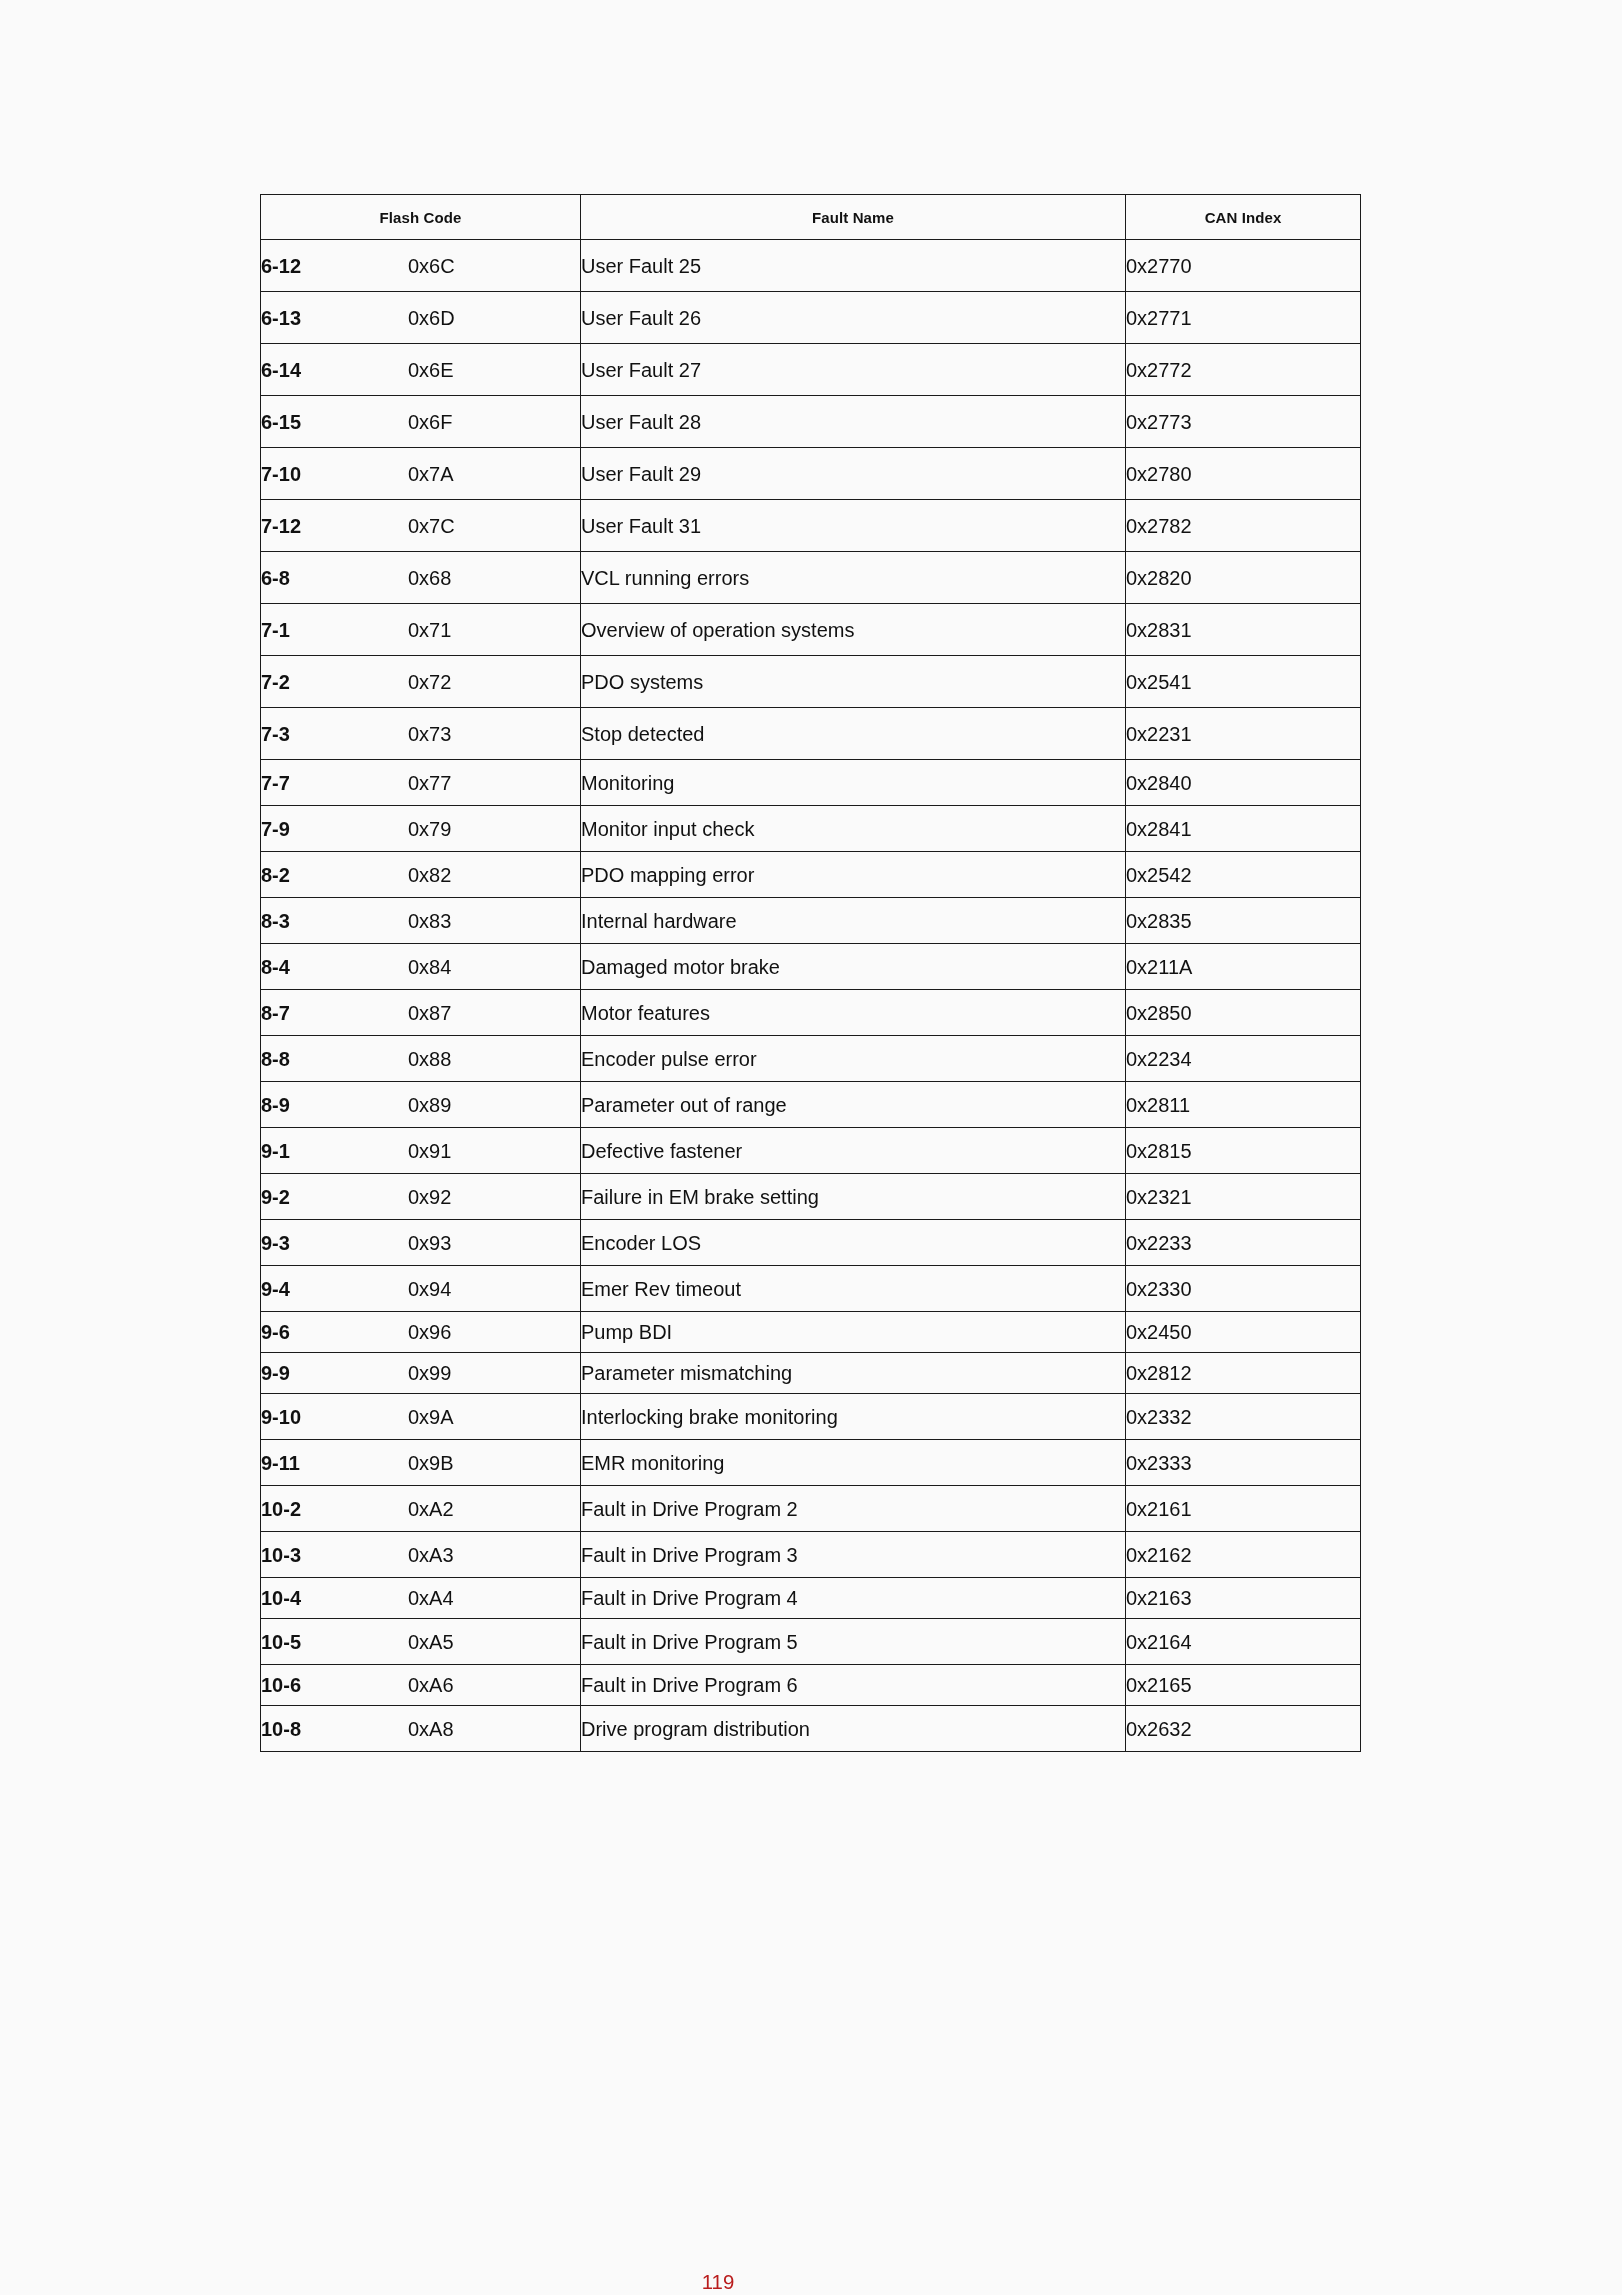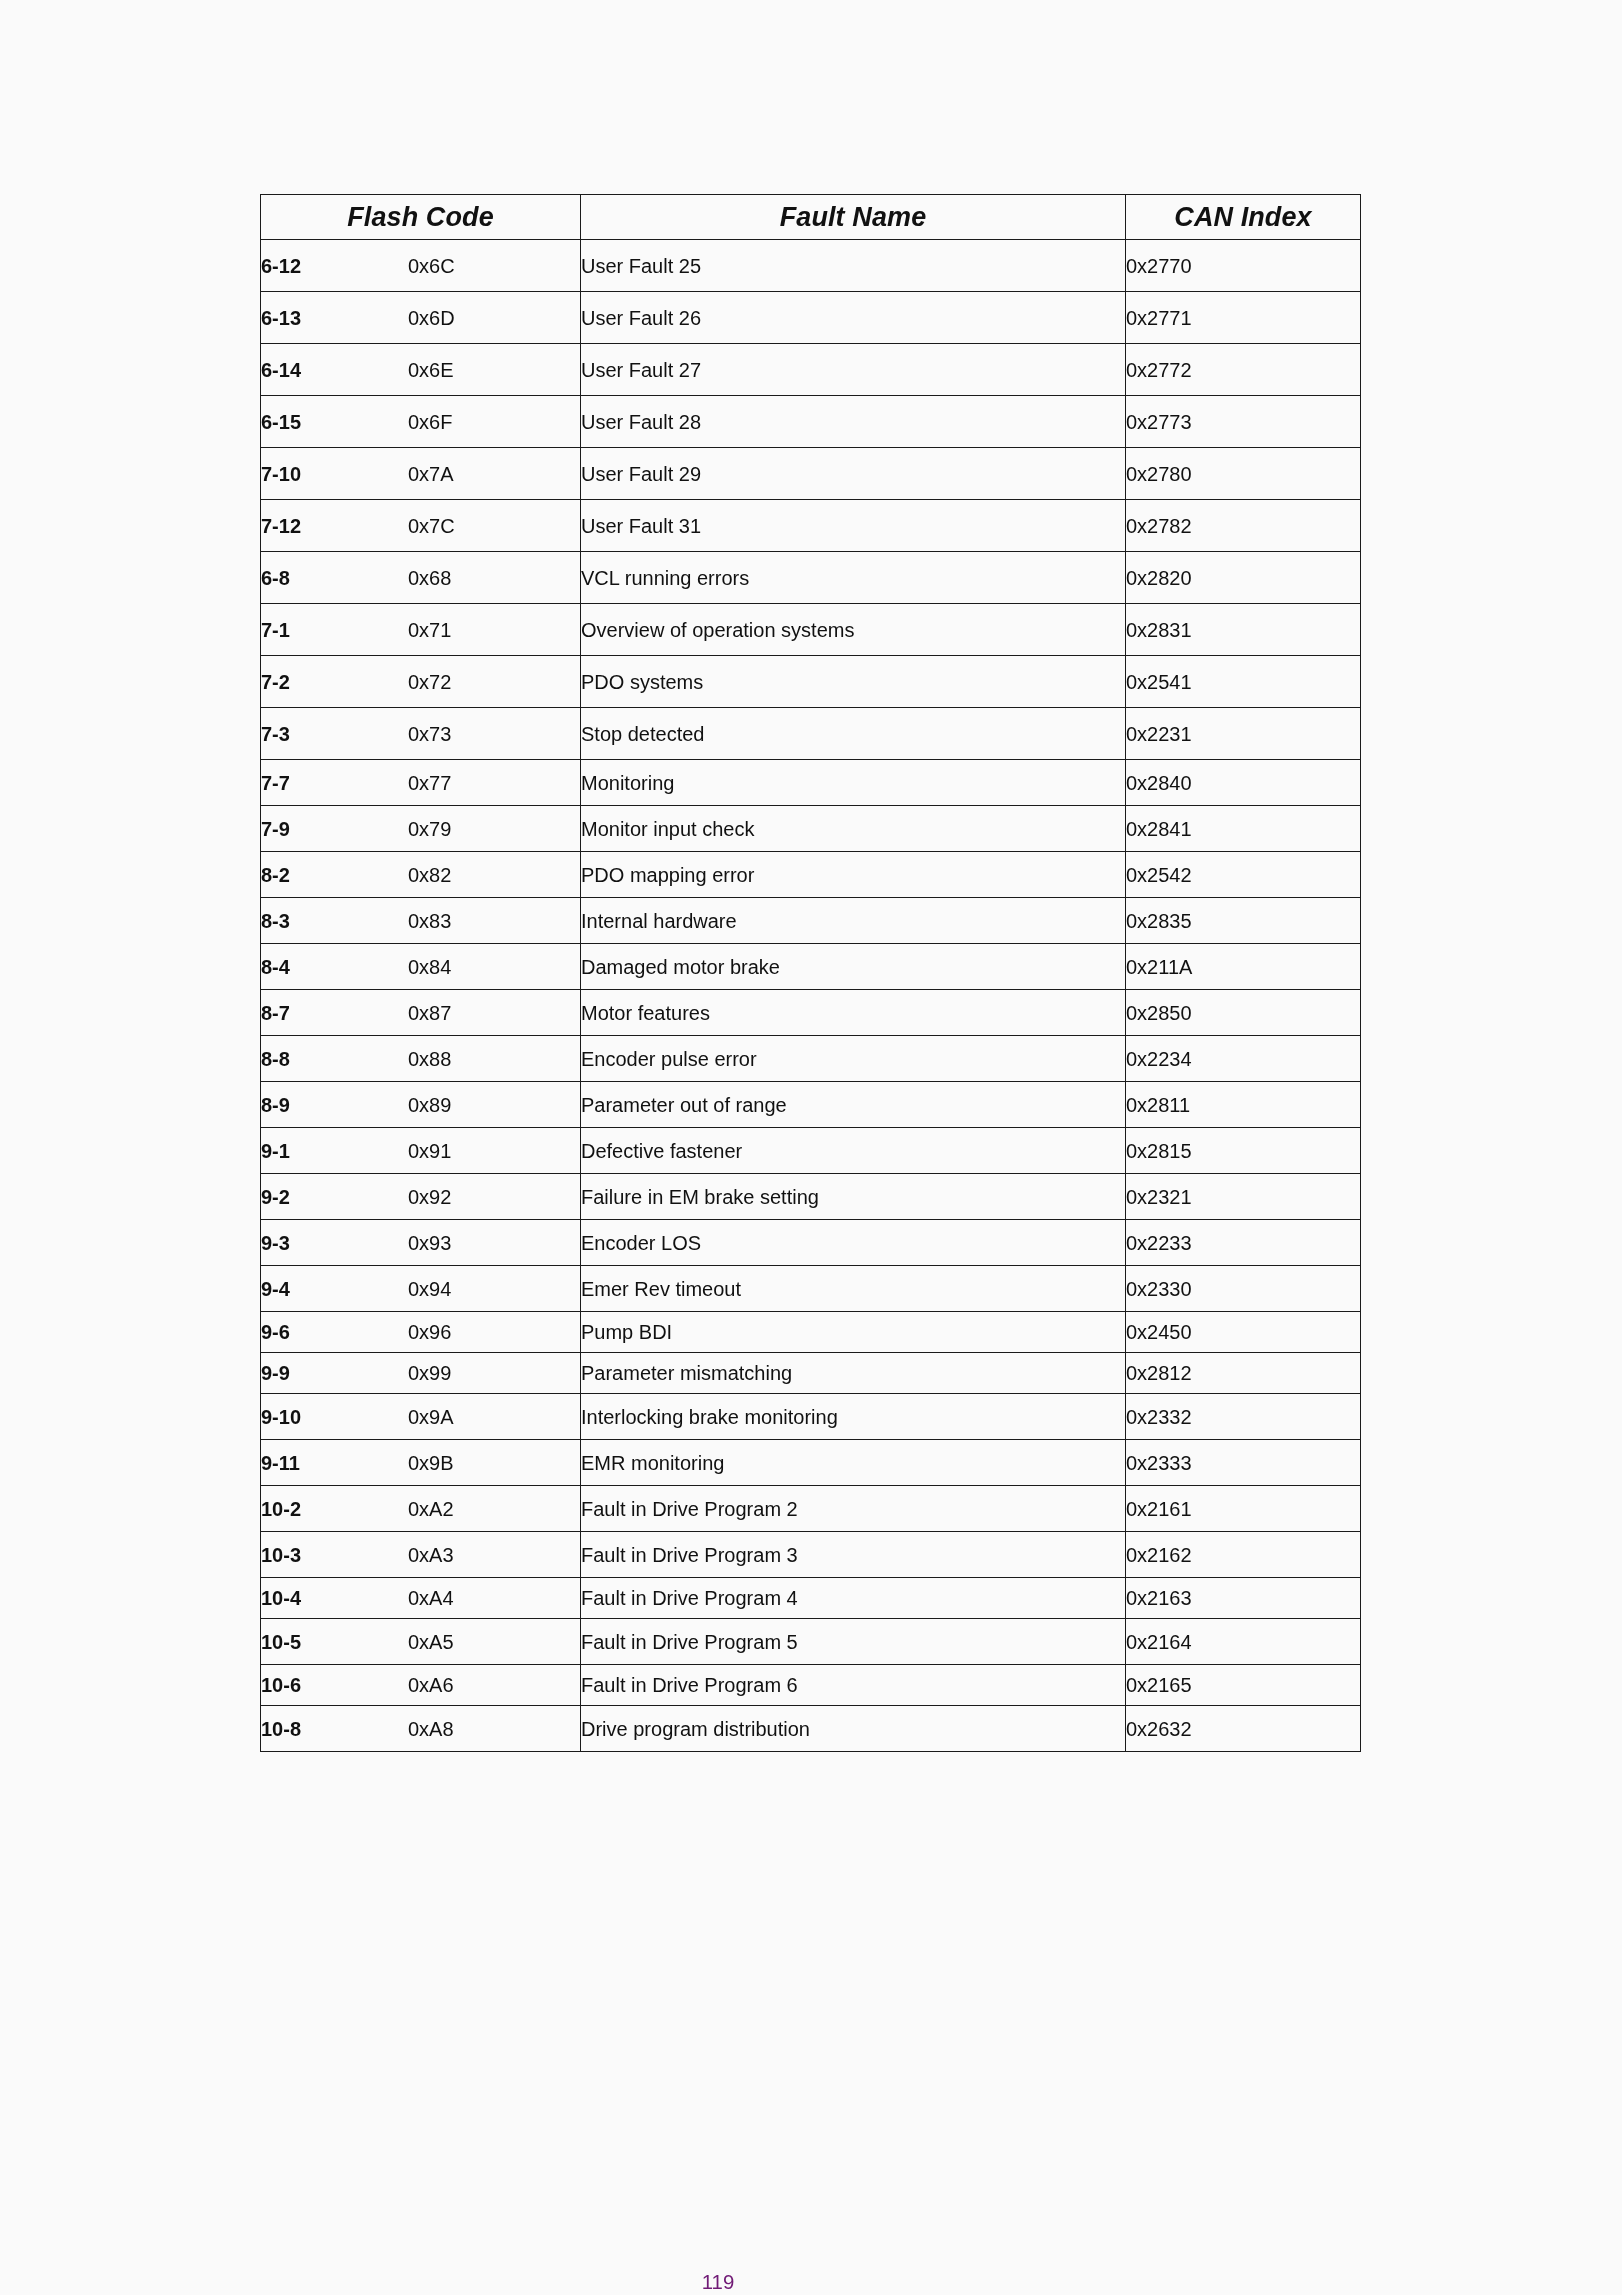--- a/index.html
+++ b/index.html
@@ -43,26 +43,25 @@
   #fault-table td {
     border: 1.4px solid #1a1a1a;
     padding: 0;
     vertical-align: middle;
     background: #fafafa;
   }
 
   
   thead th {
     height: 45px;
-    font-size: 27px;
+    font-size: 15px;
     font-weight: bold;
     color: #111;
     text-align: center;
     letter-spacing: 0.1px;
-    font-style: italic;
   }
   thead th.th-flash   { text-align: center; }
   thead th.th-name    { }
   thead th.th-canidx  { text-align: center; }
 
   
   tbody td {
     font-size: 20px;
     color: #111;
     line-height: 1.1;
@@ -99,21 +98,21 @@
   tr.h-short td { height: 41px; }
 
   
   #page-number {
     position: absolute;
     left: 0;
     top: 2271px;
     width: 1436px;
     text-align: center;
     font-size: 20.4px;
-    color: #701a75;
+    color: #b91c1c;
     font-family: "Liberation Sans", sans-serif;
   }
 </style>
 </head>
 <body>
 
 <div id="page">
 
   <table id="fault-table">
     <colgroup>

